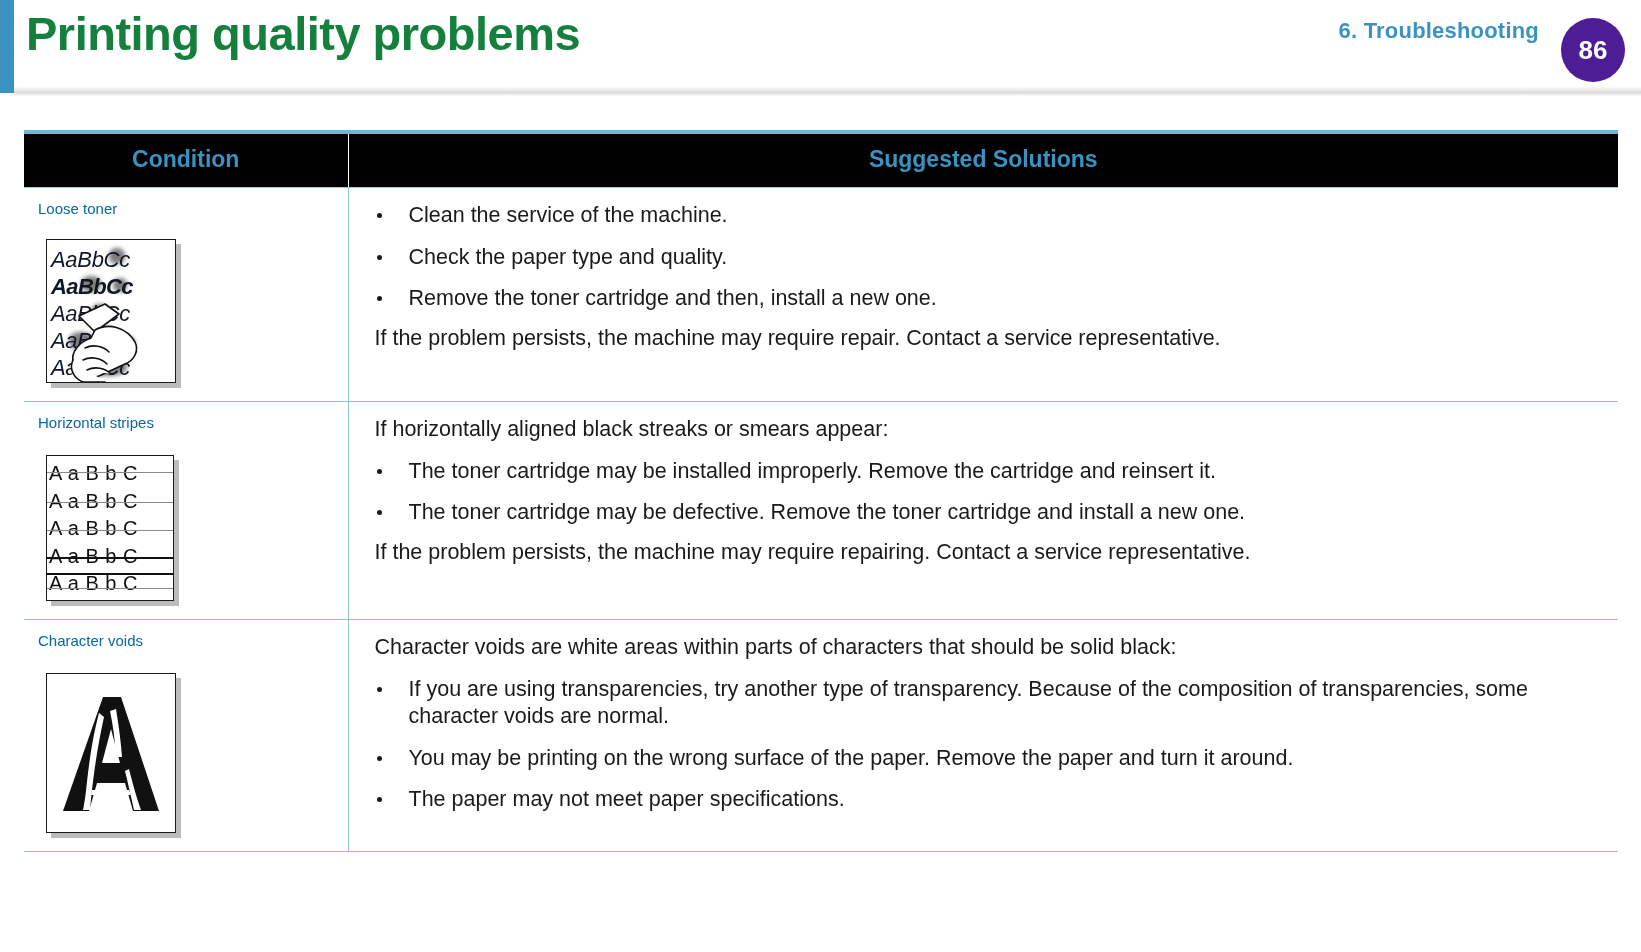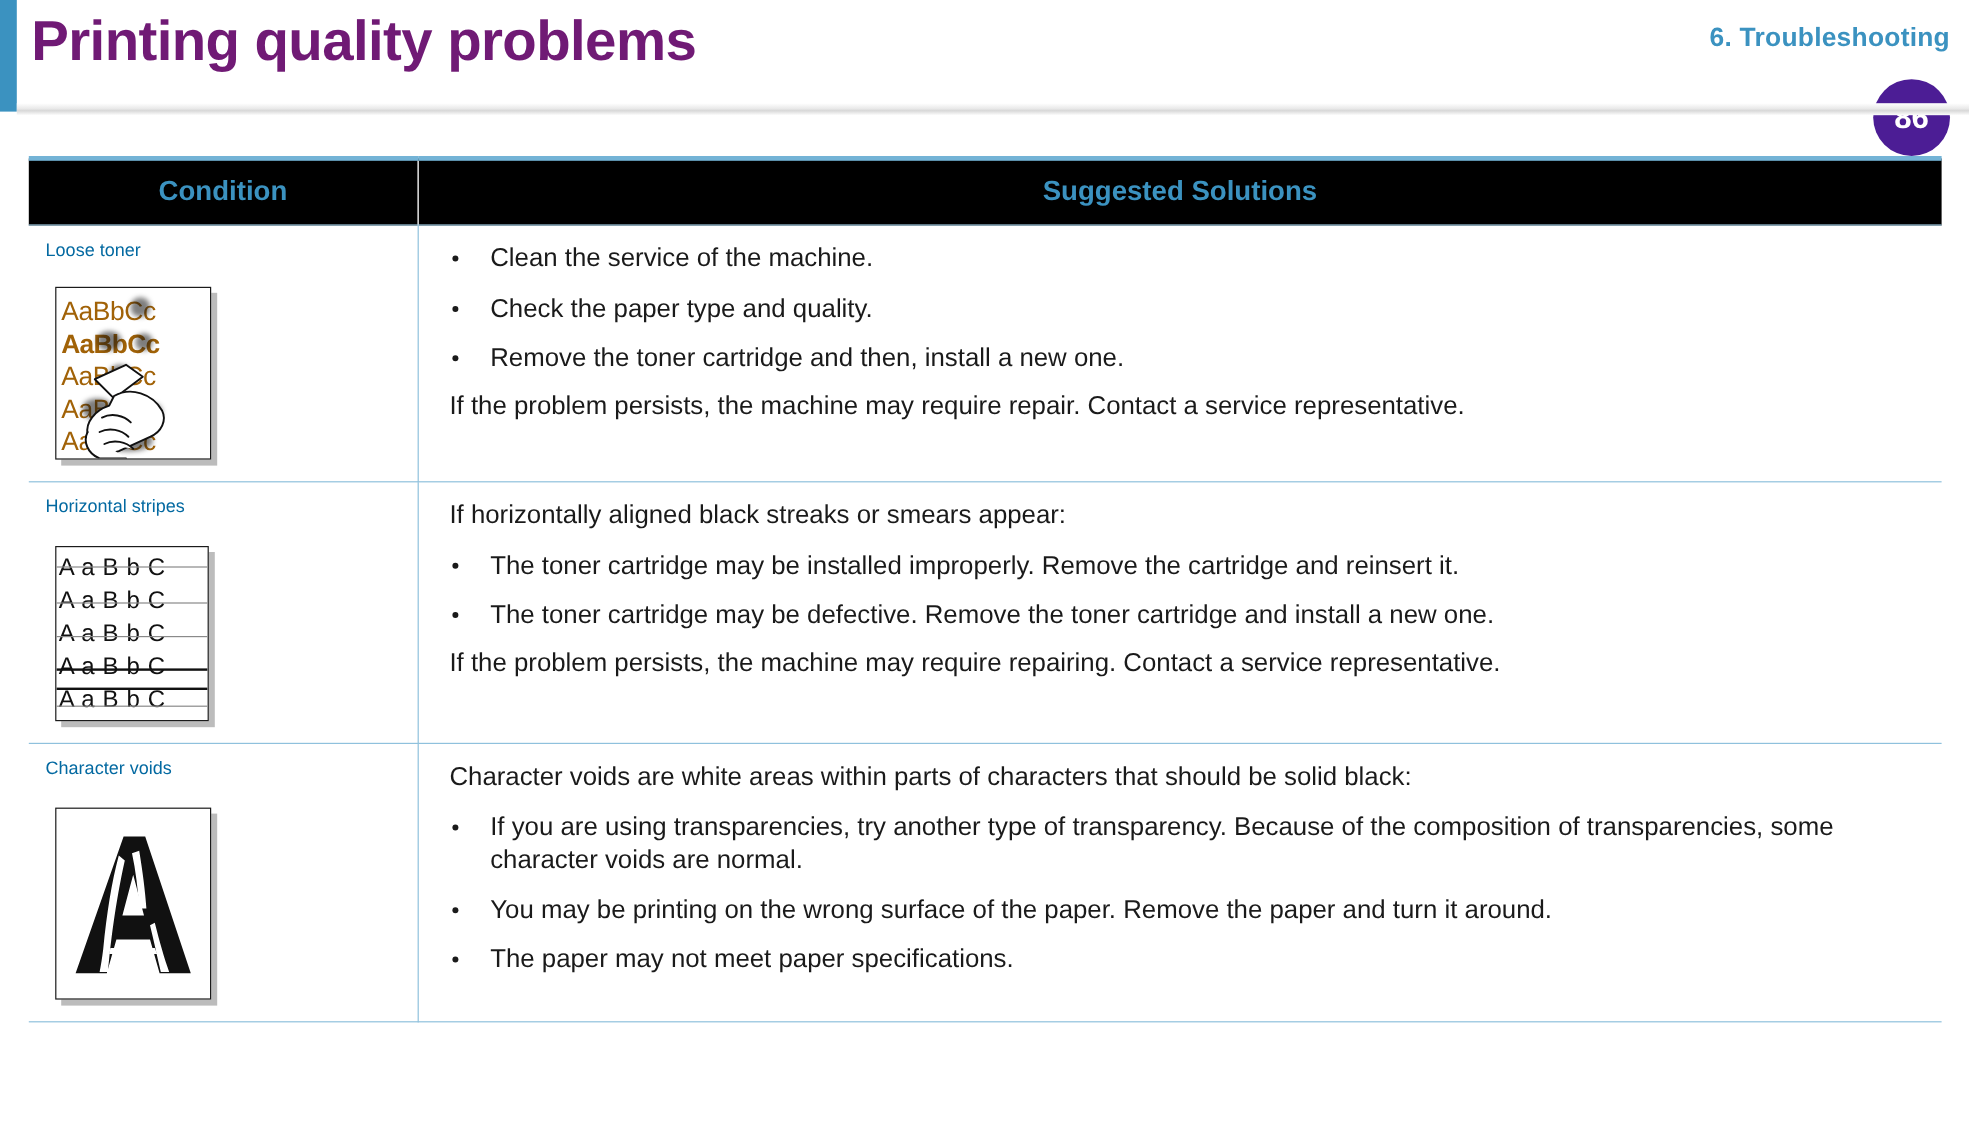--- a/index.html
+++ b/index.html
@@ -22,27 +22,27 @@
     position:absolute;left:0;top:0;
     width:14px;height:93px;
     background:#3b92c0;
   }
   .page-title{
     position:absolute;
     left:26px;top:6px;
     font-size:47px;
     font-weight:bold;
     letter-spacing:-0.5px;
-    color:#701a75;
+    color:#15803d;
     white-space:nowrap;
   }
   .header-right{
     position:absolute;
     right:16px;top:18px;
-    display:flex;align-items:flex-end;gap:22px;flex-direction:column;
+    display:flex;align-items:flex-start;gap:22px;
   }
   .chapter-label{
     font-size:22px;
     font-weight:bold;
     color:#3b92c0;
     white-space:nowrap;
     letter-spacing:0.2px;
   }
   .page-number-badge{
     width:64px;height:64px;border-radius:50%;
@@ -151,23 +151,24 @@
   .sample-stripes{
     width:126px;height:144px;
     margin:24px 0 0 8px;
   }
   
   .lt-lines{
     position:absolute;left:4px;top:6px;
     font-family:"Liberation Sans", sans-serif;
     font-size:22px;
     line-height:1.23;
-    color:#a16207;
+    color:#0f172a;
     letter-spacing:-0.3px;
     white-space:nowrap;
+    font-style:italic;
   }
   .lt-lines span{display:block;}
   .lt-lines span.s1{filter:blur(0.2px);}
   .lt-lines span.s2{font-weight:bold;letter-spacing:-0.6px;}
   .lt-lines span.s3{letter-spacing:-0.3px;}
   .lt-smudge{
     position:absolute;
     border-radius:45%;
     background:rgba(20,20,20,0.55);
     filter:blur(2.2px);

